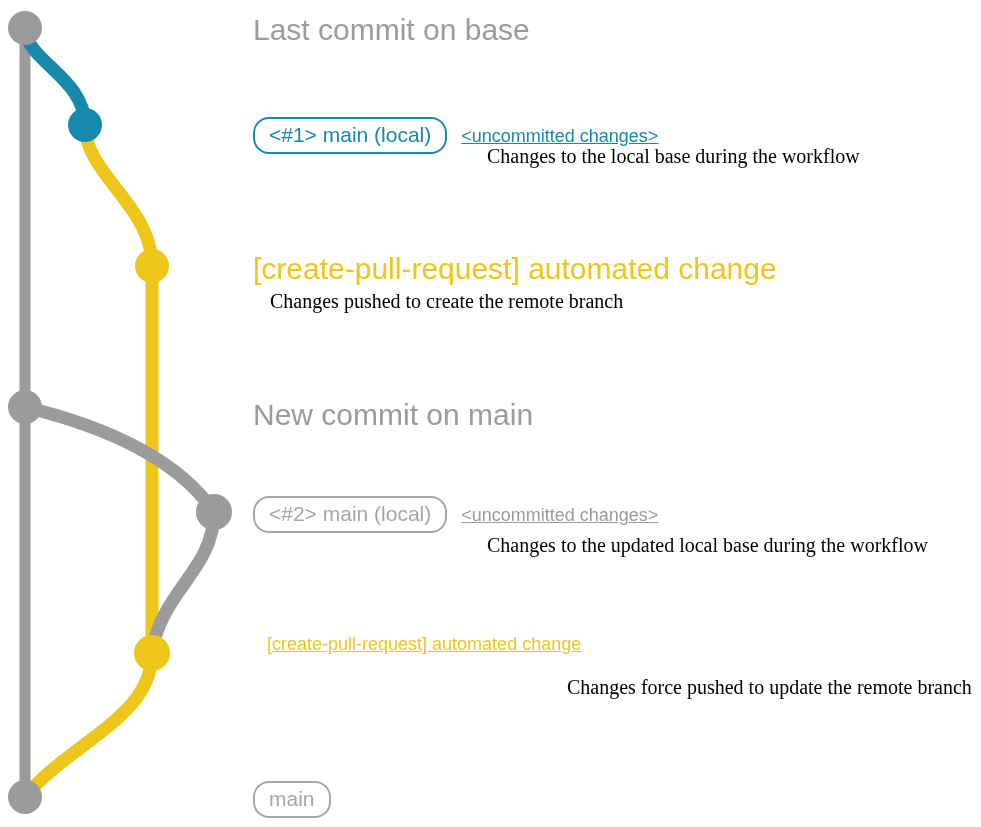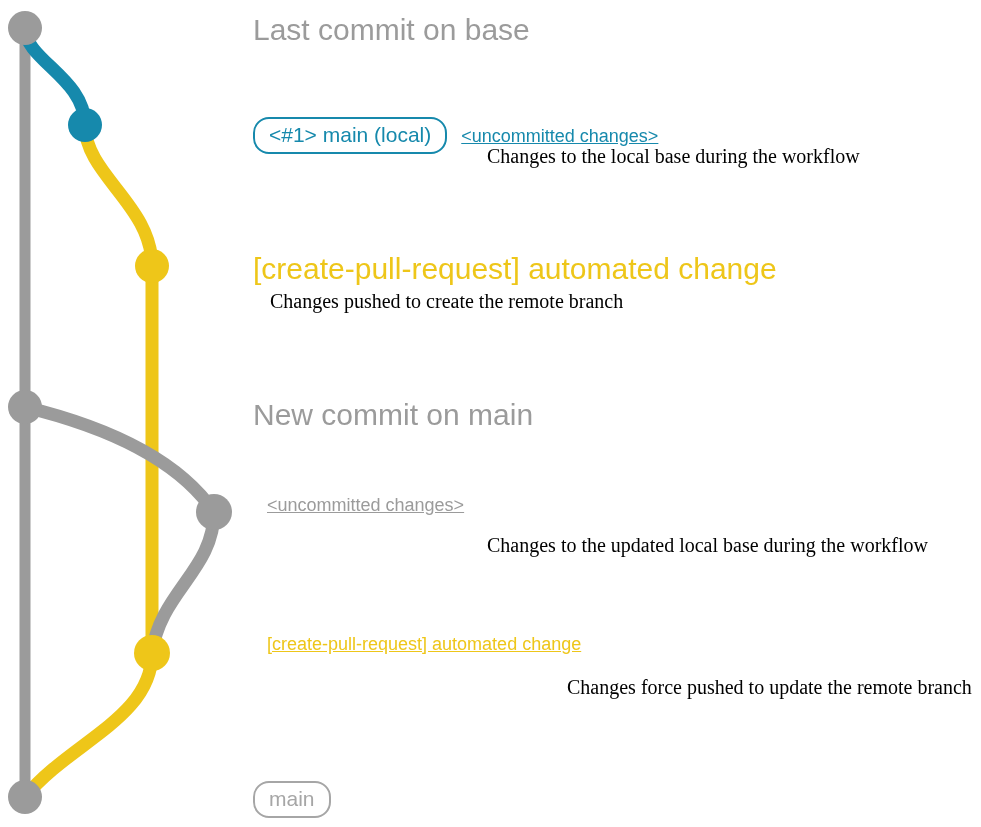--- a/index.html
+++ b/index.html
@@ -125,20 +125,21 @@
   <span class="subject blue">&lt;uncommitted changes&gt;</span>
 </div>
 <div class="body-note" id="n-c1">Changes to the local base during the workflow</div>
 
 <div class="headline yellow" id="r-c2-head">[create-pull-request] automated change</div>
 <div class="body-note" id="n-c2">Changes pushed to create the remote branch</div>
 
 <div class="headline gray" id="r-new-commit">New commit on main</div>
 
 <div class="row" id="r-c3">
+  <span class="pill gray">&lt;#2&gt; main (local)</span>
   <span class="subject gray">&lt;uncommitted changes&gt;</span>
 </div>
 <div class="body-note" id="n-c3">Changes to the updated local base during the workflow</div>
 
 <div class="row" id="r-c4">
   <span class="subject yellow">[create-pull-request] automated change</span>
 </div>
 <div class="body-note" id="n-c4">Changes force pushed to update the remote branch</div>
 
 <div class="row" id="r-merge">

